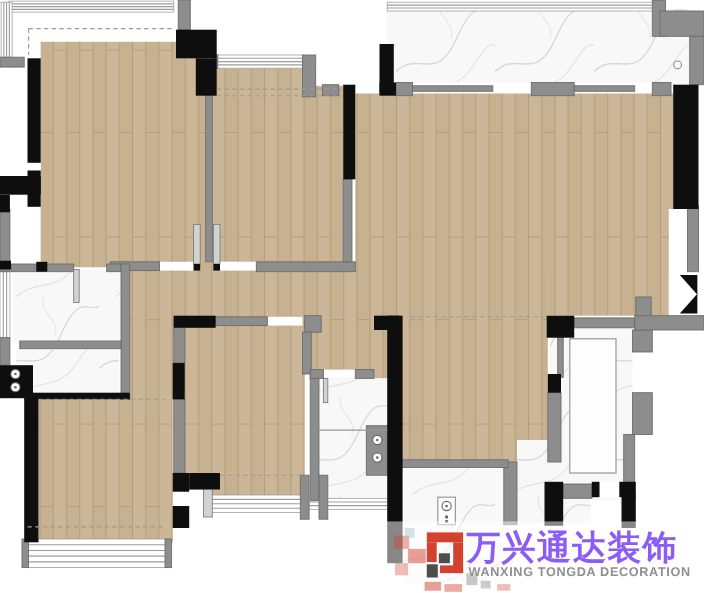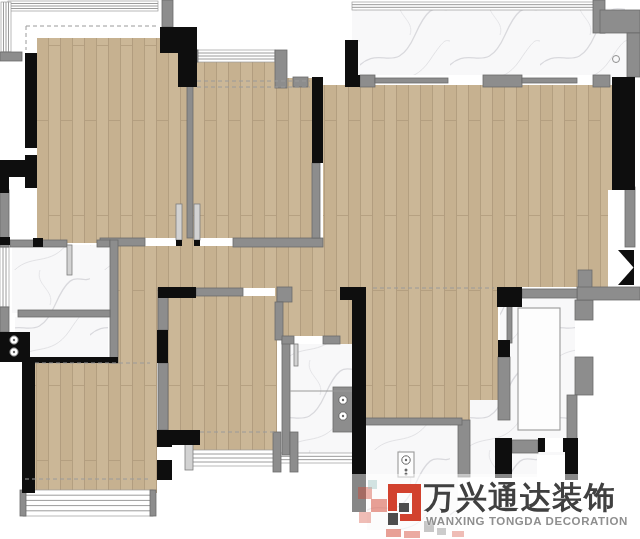--- a/index.html
+++ b/index.html
@@ -1,21 +1,21 @@
 <!DOCTYPE html>
 <html><head>
 <meta charset="utf-8">
 <style>
   html,body{margin:0;padding:0;background:#fff;}
   .stage{position:relative;width:640px;height:539px;background:#fff;overflow:hidden;
          font-family:"Liberation Sans",sans-serif;}
   .stage svg{position:absolute;left:0;top:0;}
   .logo{position:absolute;left:424px;top:481px;width:216px;height:56px;pointer-events:none;}
   .logo-cn{position:absolute;left:0;top:-4px;white-space:nowrap;font-weight:bold;
-           font-size:31px;letter-spacing:1px;color:#404040;
+           font-size:31px;letter-spacing:1px;color:#8b5cf6;
            font-family:"DejaVu Sans","Liberation Sans",sans-serif;
            text-shadow:0 0 3px rgba(255,255,255,.95),1px 1px 0 rgba(255,255,255,.7);}
   .logo-en{position:absolute;left:2px;top:34px;white-space:nowrap;font-weight:bold;
            font-size:11.5px;letter-spacing:.6px;color:#8f8f8f;
            text-shadow:0 0 2px rgba(255,255,255,.9);}
 </style>
 </head>
 <body>
 
 <div class="stage">

